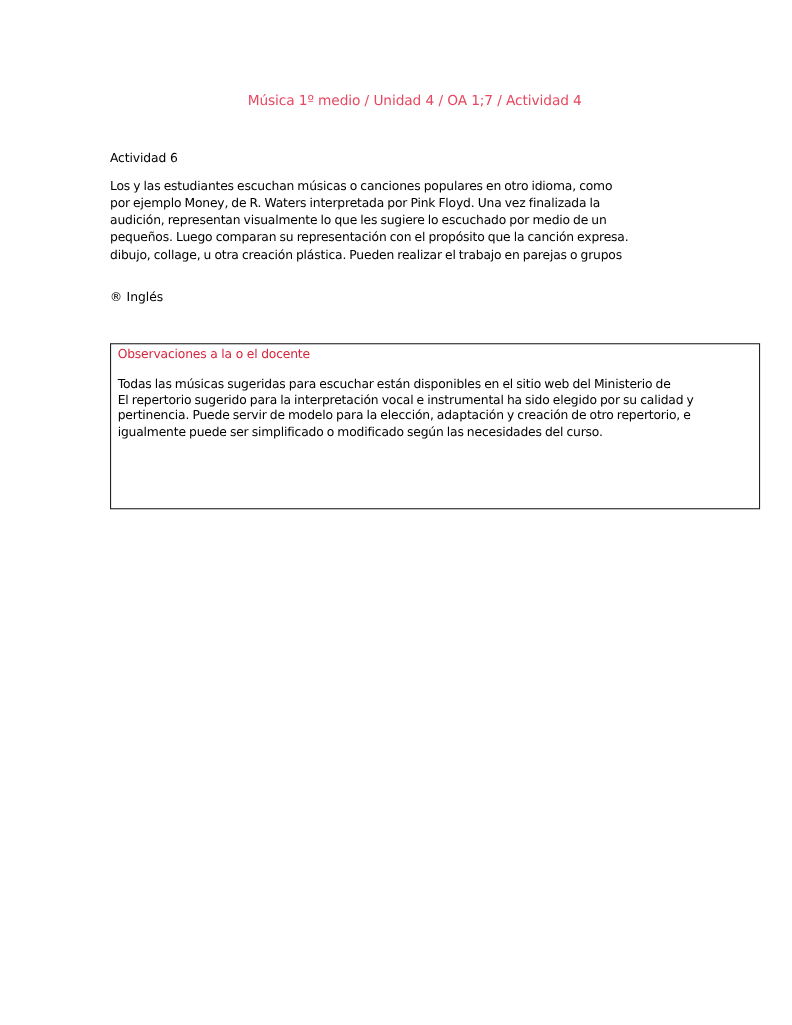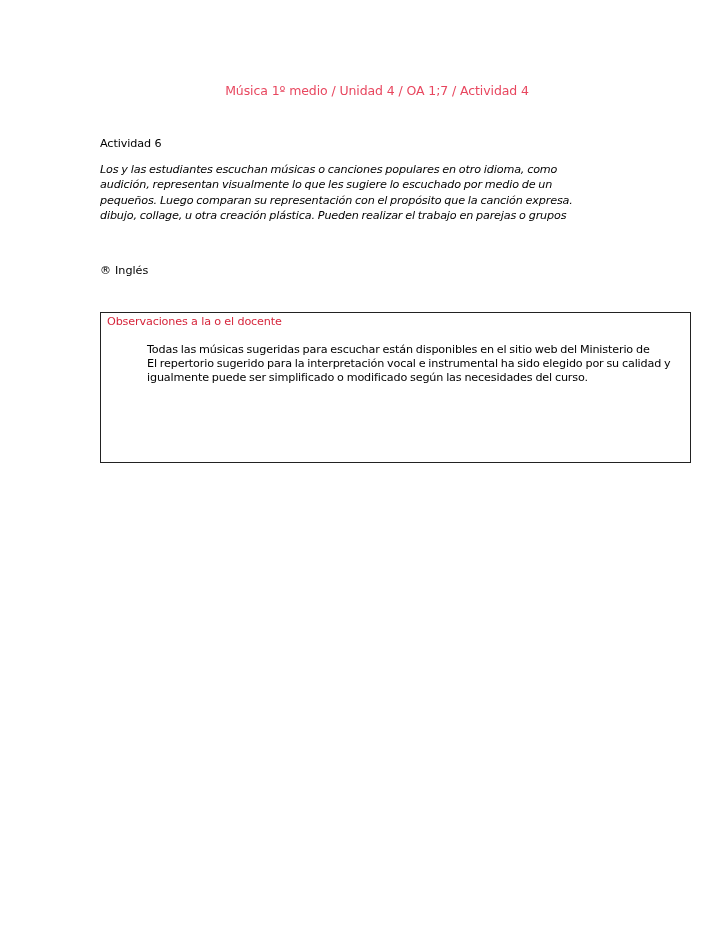--- a/index.html
+++ b/index.html
@@ -41,21 +41,20 @@
       left: 100px;
       width: 540px;
       font-size: 11.2px;
       line-height: 15.4px;
       letter-spacing: -0.15px;
       word-spacing: -0.5px;
     }
     .activity-body .line {
       display: block;
       white-space: nowrap;
-      font-style: italic;
     }
     .tag {
       position: absolute;
       top: 264px;
       left: 100px;
       font-size: 11.2px;
       line-height: 14px;
       display: flex;
       align-items: center;
       gap: 4px;
@@ -88,42 +87,43 @@
       top: 30px;
       left: 6px;
       font-size: 11.2px;
       line-height: 14.2px;
       letter-spacing: -0.15px;
       word-spacing: -0.5px;
     }
     .obs-body .line {
       display: block;
       white-space: nowrap;
-      margin-left: 40px;
     }
   </style>
 </head>
 <body>
 
 <div class="breadcrumb">Música 1º medio / Unidad 4 / OA 1;7 / Actividad 4</div>
 
 <div class="activity-title">Actividad 6</div>
 
 <div class="activity-body">
   <span class="line">Los y las estudiantes escuchan músicas o canciones populares en otro idioma, como</span>
+  <span class="line">por ejemplo Money, de R. Waters interpretada por Pink Floyd. Una vez finalizada la</span>
   <span class="line">audición, representan visualmente lo que les sugiere lo escuchado por medio de un</span>
   <span class="line">pequeños. Luego comparan su representación con el propósito que la canción expresa.</span>
   <span class="line">dibujo, collage, u otra creación plástica. Pueden realizar el trabajo en parejas o grupos</span>
 </div>
 
 <div class="tag">
   <span class="tag-icon">®</span>
   <span>Inglés</span>
 </div>
 
 <div class="obs-box">
   <div class="obs-title">Observaciones a la o el docente</div>
   <div class="obs-body">
     <span class="line">Todas las músicas sugeridas para escuchar están disponibles en el sitio web del Ministerio de</span>
     <span class="line">El repertorio sugerido para la interpretación vocal e instrumental ha sido elegido por su calidad y</span>
+    <span class="line">pertinencia. Puede servir de modelo para la elección, adaptación y creación de otro repertorio, e</span>
     <span class="line">igualmente puede ser simplificado o modificado según las necesidades del curso.</span>
   </div>
 </div>
 
 </body></html>

